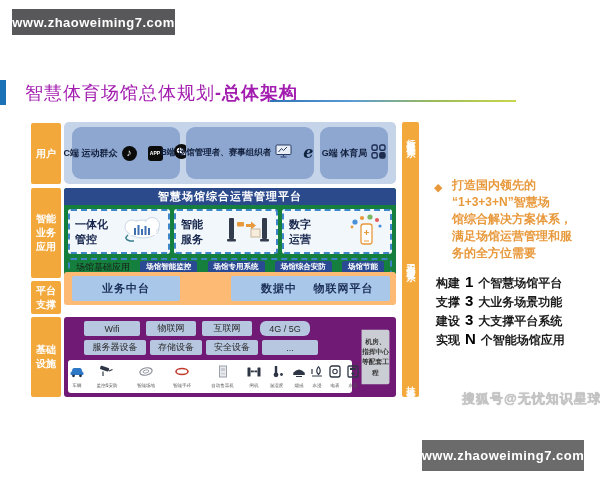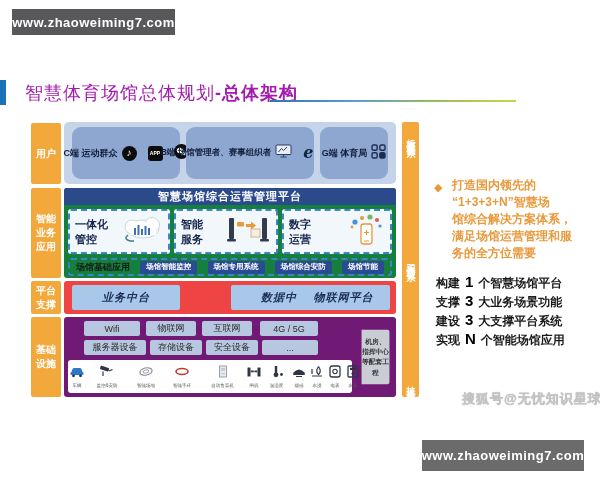--- a/index.html
+++ b/index.html
@@ -59,40 +59,40 @@
            letter-spacing:1px;border-radius:3px 3px 0 0;}
   .module{position:absolute;top:21px;height:45px;border:2px dashed #3D84C8;background:#F2F7FC;border-radius:3px;
           display:flex;align-items:center;justify-content:space-between;padding:0 5px;box-sizing:border-box;}
   .module .ml{font-size:11px;font-weight:bold;color:#16264C;line-height:1.3;}
   #mod-1{left:4px;width:102px;}
   #mod-2{left:110px;width:104px;}
   #mod-3{left:218px;width:110px;}
   .base-row{position:absolute;left:4px;top:70px;width:324px;height:18px;border:2px dashed #3D84C8;
             border-radius:3px;display:flex;align-items:center;justify-content:space-between;
             box-sizing:border-box;padding:0 6px;}
-  .base-lbl{font-size:9px;font-weight:bold;color:#1A1A1A;white-space:nowrap;}
+  .base-lbl{font-size:9px;font-weight:normal;color:#1A1A1A;white-space:nowrap;}
   .pill{background:#2B4A94;color:#fff;font-size:7.5px;font-weight:bold;padding:1.5px 6px;
         border-radius:2px;white-space:nowrap;}
 
   
-  .row-platform{position:absolute;left:64px;top:281px;width:332px;height:33px;background:#ef4444;border-radius:3px;font-style:italic;}
+  .row-platform{position:absolute;left:64px;top:272px;width:332px;height:33px;background:#fdba74;border-radius:3px;}
   .pbox{position:absolute;top:4px;height:25px;background:#A9C8E9;display:flex;align-items:center;
         justify-content:center;font-size:11px;font-weight:bold;color:#1B2E57;border-radius:2px;letter-spacing:1px;}
   #pbox-1{left:8px;width:108px;}
   #pbox-2{left:121px;width:108px;margin-left:46px;}
   #pbox-3{left:233px;width:93px;}
 
   
   .row-infra{position:absolute;left:64px;top:317px;width:332px;height:80px;background:#701a75;border-radius:3px;}
   .ipill{position:absolute;height:15px;background:#B7C7DF;color:#2A2A2A;font-size:9px;
          display:flex;align-items:center;justify-content:center;border-radius:2px;white-space:nowrap;}
   #net-1{left:20px;top:4px;width:56px;}
   #net-2{left:82px;top:4px;width:50px;}
   #net-3{left:138px;top:4px;width:50px;}
-  #net-4{left:196px;top:4px;width:58px;}
+  #net-4{left:196px;top:4px;width:50px;border-radius:6px;}
   #hw-1{left:20px;top:23px;width:62px;}
   #hw-2{left:86px;top:23px;width:52px;}
   #hw-3{left:142px;top:23px;width:52px;}
   #hw-4{left:198px;top:23px;width:56px;}
   .dev-strip{position:absolute;left:4px;top:43px;width:284px;height:33px;background:#fff;border-radius:3px;
              display:flex;align-items:center;justify-content:space-evenly;}
   .dev{display:flex;flex-direction:column;align-items:center;gap:0;}
   .dev .dl{font-size:9px;color:#555;white-space:nowrap;transform:scale(.5);transform-origin:center top;height:8px;}
   .side-note{position:absolute;left:291px;top:0;width:41px;height:80px;background:#CACDD3;color:#333;
              font-size:10px;font-weight:bold;display:flex;align-items:center;justify-content:center;

